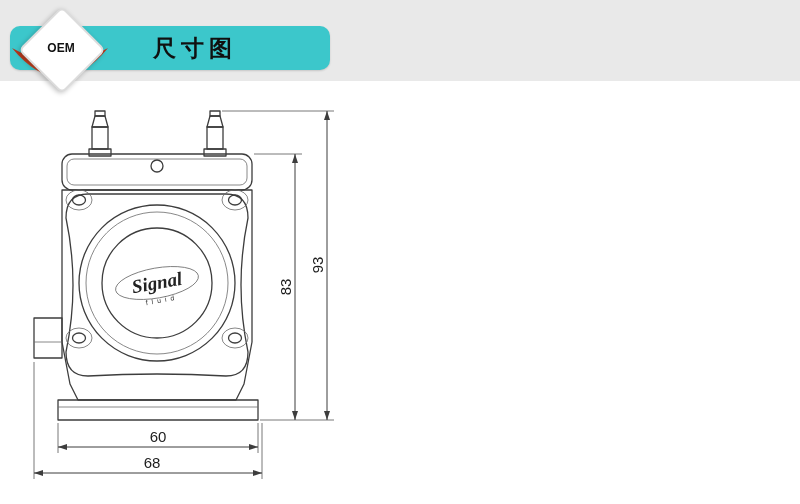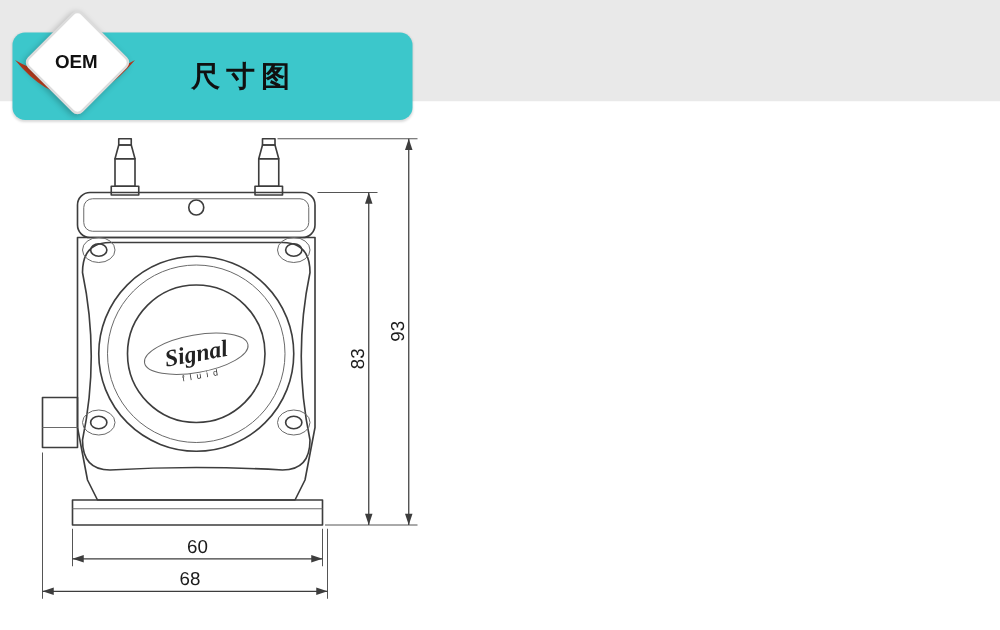--- a/index.html
+++ b/index.html
@@ -5,39 +5,39 @@
   html,body { margin:0; padding:0; background:#fff; }
   .page {
     position:relative; width:800px; height:504px; background:#ffffff;
     overflow:hidden; font-family:"Liberation Sans",sans-serif;
   }
   .header-strip {
     position:absolute; left:0; top:0; width:800px; height:81px;
     background:#e9e9e9;
   }
   .banner {
-    position:absolute; left:10px; top:26px; width:320px; height:70px;
+    position:absolute; left:10px; top:26px; width:320px; height:44px;
     background:#3cc7cb; border-radius:10px;
     box-shadow:0 1px 2px rgba(0,0,0,0.15);
     display:flex; align-items:center; justify-content:center;
   }
   .banner-title {
     font-size:23px; font-weight:bold; color:#101010; letter-spacing:5px;
     padding-left:50px;
   }
   .ribbon { position:absolute; left:8px; top:36px; }
   .diamond {
     position:absolute; left:31px; top:19px; width:58px; height:58px;
     background:#ffffff; border:2px solid #dcdcdc; border-radius:6px;
     transform:rotate(45deg);
     box-shadow:0 2px 5px rgba(0,0,0,0.25);
   }
   .badge-label {
     position:absolute; left:27px; top:41px; width:68px; text-align:center;
-    font-size:15px; font-weight:bold; color:#111;
+    font-size:12px; font-weight:bold; color:#111;
   }
   .drawing { position:absolute; left:0; top:0; }
 
   
   .ln   { stroke:#3d3d3d; stroke-width:1.3; fill:none; stroke-linejoin:round; }
   .thin { stroke:#6a6a6a; stroke-width:0.8; fill:none; }
   .dim  { stroke:#3d3d3d; stroke-width:1; fill:none; }
   .ext  { stroke:#555555; stroke-width:0.8; fill:none; }
   .arrow{ fill:#3d3d3d; stroke:none; }
   text.dimlabel {

